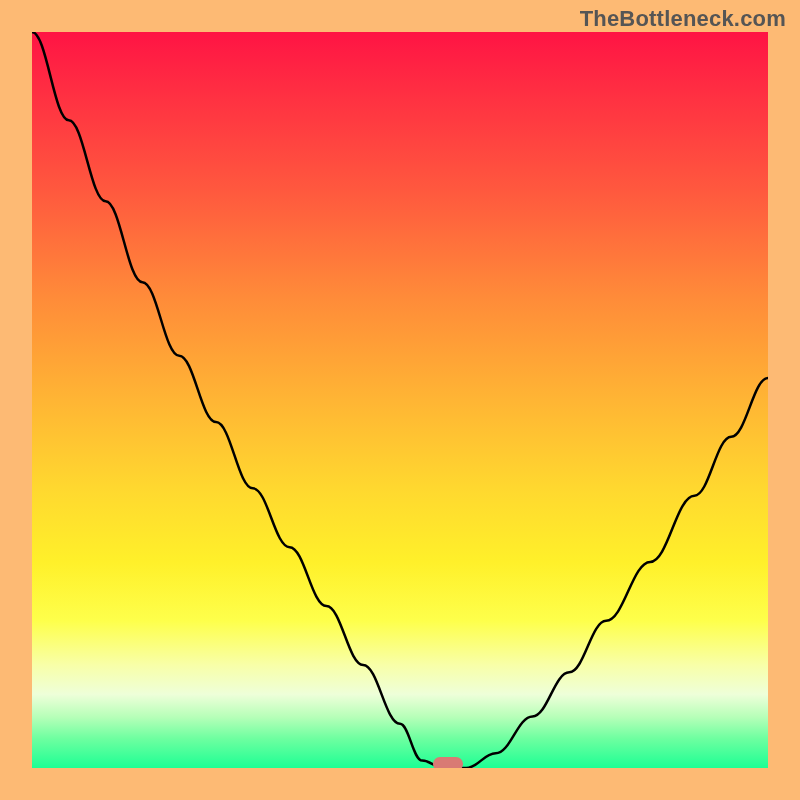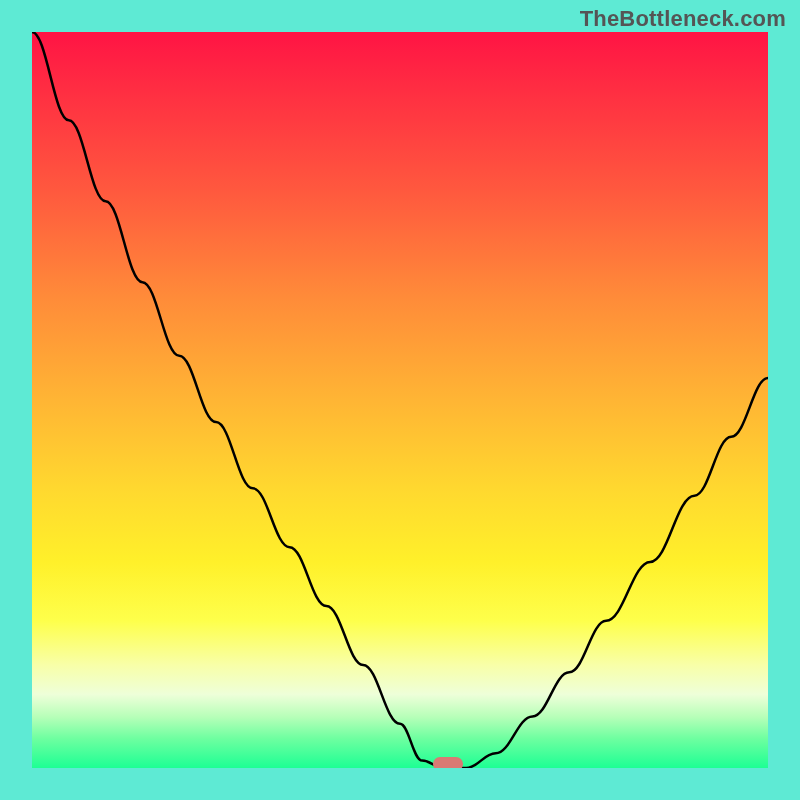--- a/index.html
+++ b/index.html
@@ -8,21 +8,21 @@
     width: 800px;
     height: 800px;
     background: #000;
     overflow: hidden;
     font-family: Arial, Helvetica, sans-serif;
   }
   .frame {
     position: relative;
     width: 800px;
     height: 800px;
-    background: #5eead4;
+    background: #fdba74;
   }
   .watermark {
     position: absolute;
     top: 6px;
     right: 14px;
     color: #555;
     font-size: 22px;
     font-weight: 600;
     z-index: 10;
     letter-spacing: 0.2px;

